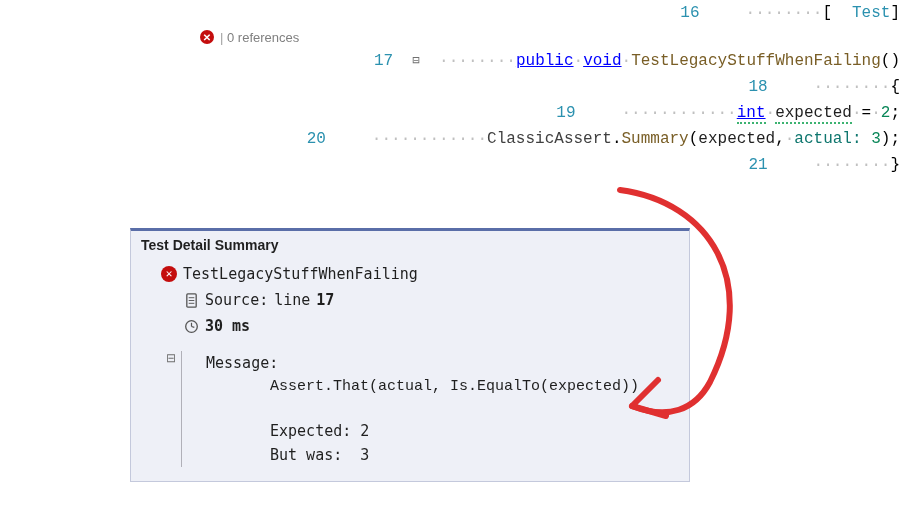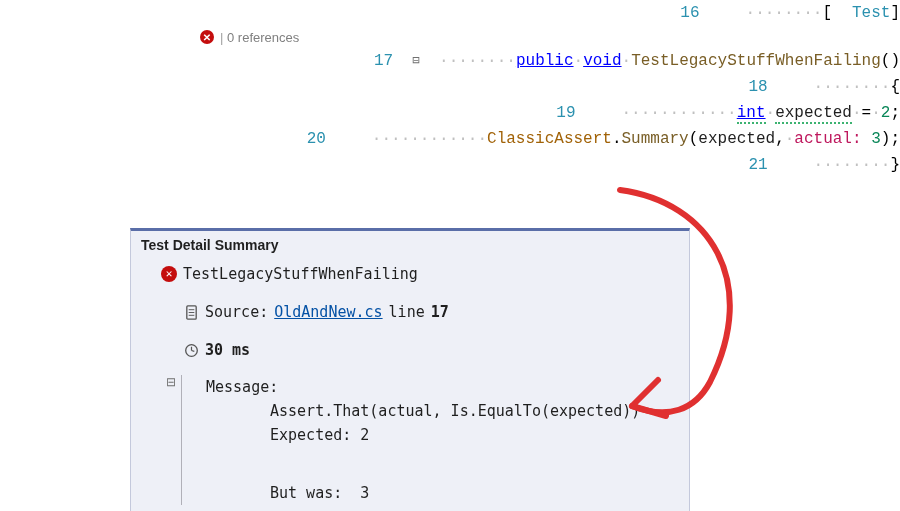--- a/index.html
+++ b/index.html
@@ -58,24 +58,24 @@
     border-left: 1px dotted #a0a0a0;
   }
   .code-content {
     white-space: pre;
     position: relative;
   }
   .ws-dot { color: #c0c0c0; }
   .tok-attr { color: #2b91af; margin-left: 20px; }
   .tok-key { color: #0000ff; text-decoration: underline; }
   .tok-method { color: #795e26; }
-  .tok-type { color: #a16207; }
+  .tok-type { color: #404040; }
   .tok-num { color: #098658; }
   .tok-ident { color: #1f1f1f; }
-  .tok-param { color: #be185d; }
+  .tok-param { color: #0f766e; }
   .dotted-ul { border-bottom: 2px dotted #3cb371; }
   
   .codelens {
     display: flex;
     align-items: center;
     height: 22px;
     font-family: 'Segoe UI', sans-serif;
     font-size: 13px;
     color: #808080;
   }
@@ -115,21 +115,21 @@
     font-family: Consolas, monospace;
     font-size: 15px;
     color: #1f1f1f;
   }
   .panel-row {
     display: flex;
     align-items: center;
     gap: 6px;
     line-height: 26px;
   }
-  .panel-row.indent1 { padding-left: 22px; margin-top: 12px; }
+  .panel-row.indent1 { padding-left: 22px; }
   .panel-row.indent2 { padding-left: 64px; }
   .fail-icon {
     width: 16px; height: 16px;
     background: #c40d0d;
     border-radius: 50%;
     display: inline-flex;
     align-items: center; justify-content: center;
     color: #fff; font-size: 11px; font-weight: bold;
     flex-shrink: 0;
   }
@@ -242,21 +242,20 @@
     <div class="panel-row indent1">
       <span class="doc-icon">
         <svg width="15" height="15" viewBox="0 0 16 16">
             <rect x="3" y="1" width="10" height="14" rx="1" fill="none" stroke="#555" stroke-width="1.4"></rect>
             <line x1="5" y1="5" x2="11" y2="5" stroke="#555" stroke-width="1"></line>
             <line x1="5" y1="8" x2="11" y2="8" stroke="#555" stroke-width="1"></line>
             <line x1="5" y1="11" x2="11" y2="11" stroke="#555" stroke-width="1"></line>
           </svg>
       </span>
       <span>Source:</span>
-      <span class="link">OldAndNew.cs</span>
       <span>line</span>
       <span class="bold">17</span>
     </div>
     <div class="panel-row indent1">
       <span class="clock-icon">
         <svg width="15" height="15" viewBox="0 0 16 16">
             <circle cx="8" cy="8" r="6.2" fill="none" stroke="#555" stroke-width="1.4"></circle>
             <line x1="8" y1="8" x2="8" y2="4" stroke="#555" stroke-width="1.3"></line>
             <line x1="8" y1="8" x2="11" y2="9" stroke="#555" stroke-width="1.3"></line>
           </svg>
@@ -264,23 +263,23 @@
       <span class="bold">30 ms</span>
     </div>
     <div style="height:12px"></div>
     <div style="display:flex">
       <div class="msg-gutter">⊟</div>
       <div style="flex:1;padding-left:24px" class="msg-tree">
         <div class="panel-row" style="line-height:24px">
           <span>Message:</span>
         </div>
         <div id="message-lines">
-            <div class="panel-row indent2" style="white-space: pre; line-height: 24px;">Assert.That(actual, Is.EqualTo(expected))</div>
-            <div class="panel-row indent2" style="white-space: pre; line-height: 24px;">Expected: 2</div>
-            <div class="panel-row indent2" style="white-space: pre; line-height: 24px; margin-top: 34px;">But was:  3</div>
+            <div class="panel-row indent2" style="white-space: pre; line-height: 24px; font-family: Liberation Mono, monospace;">Assert.That(actual, Is.EqualTo(expected))</div>
+            <div class="panel-row indent2" style="white-space: pre; line-height: 24px; margin-top: 20px;">Expected: 2</div>
+            <div class="panel-row indent2" style="white-space: pre; line-height: 24px;">But was:  3</div>
           </div>
       </div>
     </div>
   </div>
 </div>
 
 <svg class="arrow-svg" viewBox="0 0 230 270">
   <path d="M 60 18 C 150 30 200 110 150 210 C 135 238 108 248 72 234" fill="none" stroke="#e03030" stroke-width="6" stroke-linecap="round"></path>
   <path d="M 72 234 L 98 208 M 72 234 L 106 244" fill="none" stroke="#e03030" stroke-width="6" stroke-linecap="round"></path>
 </svg>

